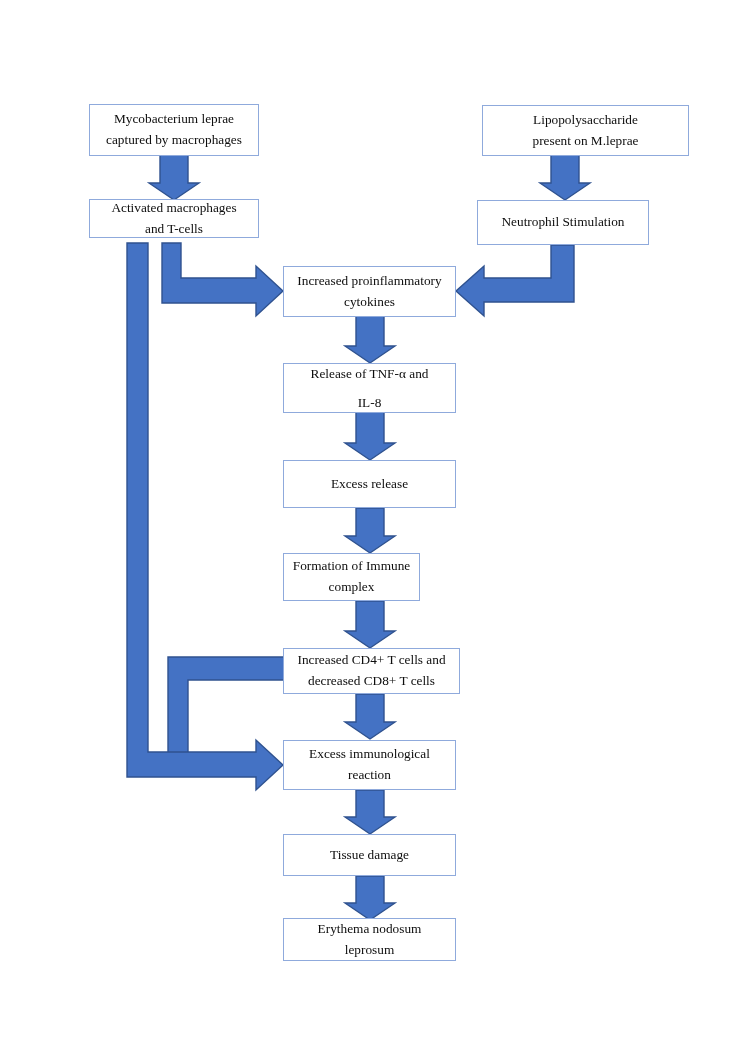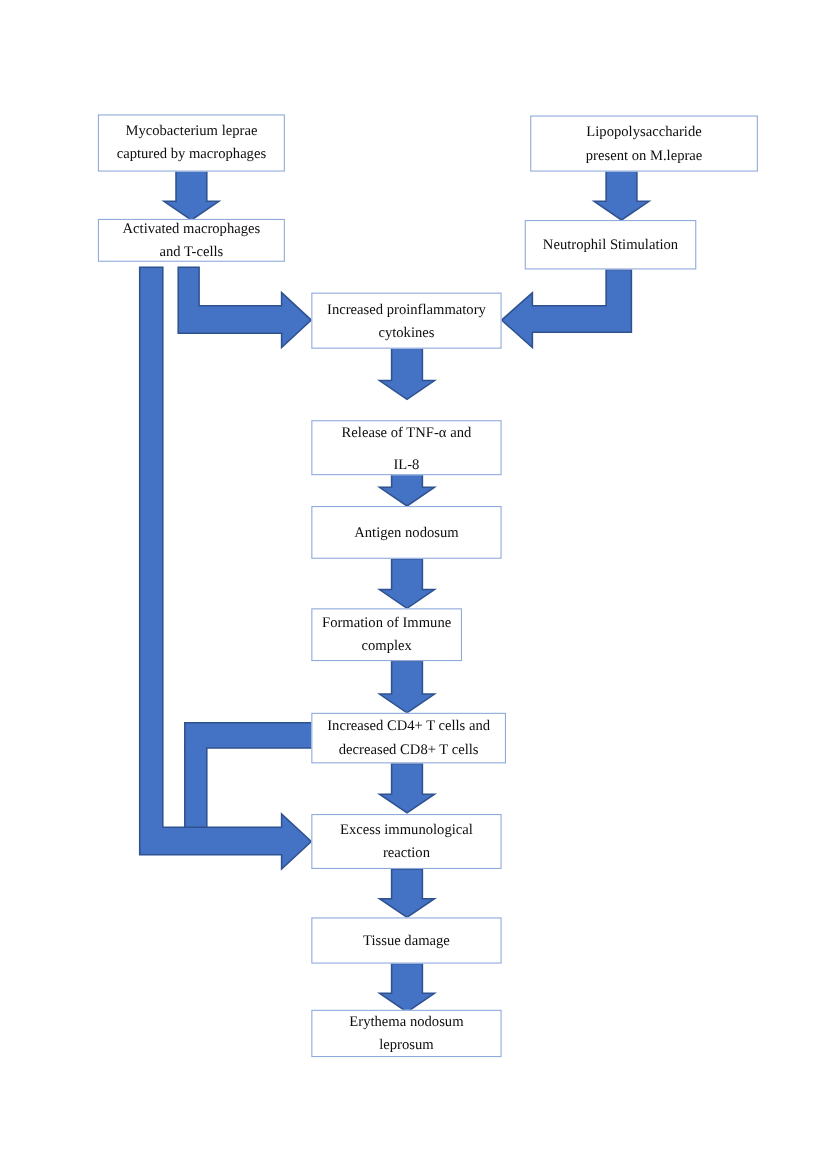--- a/index.html
+++ b/index.html
@@ -93,43 +93,43 @@
       </span>
   </div>
 
   <div class="node" style="left:89px; top:199px; width:170px; height:39px;">
     <span>
         <span>Activated macrophages</span>
         <span>and T-cells</span>
       </span>
   </div>
 
-  <div class="node" style="left:477px; top:200px; width:156px; height:45px;">
+  <div class="node" style="left:477px; top:200px; width:172px; height:45px;">
     <span>
         <span>Neutrophil Stimulation</span>
       </span>
   </div>
 
   <div class="node" style="left:283px; top:266px; width:173px; height:51px;">
     <span>
         <span>Increased proinflammatory</span>
         <span>cytokines</span>
       </span>
   </div>
 
-  <div class="node spread" style="left:283px; top:363px; width:173px; height:50px;margin-top:19px;">
+  <div class="node spread" style="left:283px; top:363px; width:173px; height:50px;">
     <span>
         <span>Release of TNF-α and</span>
         <span>IL-8</span>
       </span>
   </div>
 
   <div class="node" style="left:283px; top:460px; width:173px; height:48px;">
     <span>
-        <span>Antigen nodosum</span>
+        <span>Excess release</span>
       </span>
   </div>
 
   <div class="node" style="left:283px; top:553px; width:137px; height:48px;">
     <span>
         <span>Formation of Immune</span>
         <span>complex</span>
       </span>
   </div>
 

